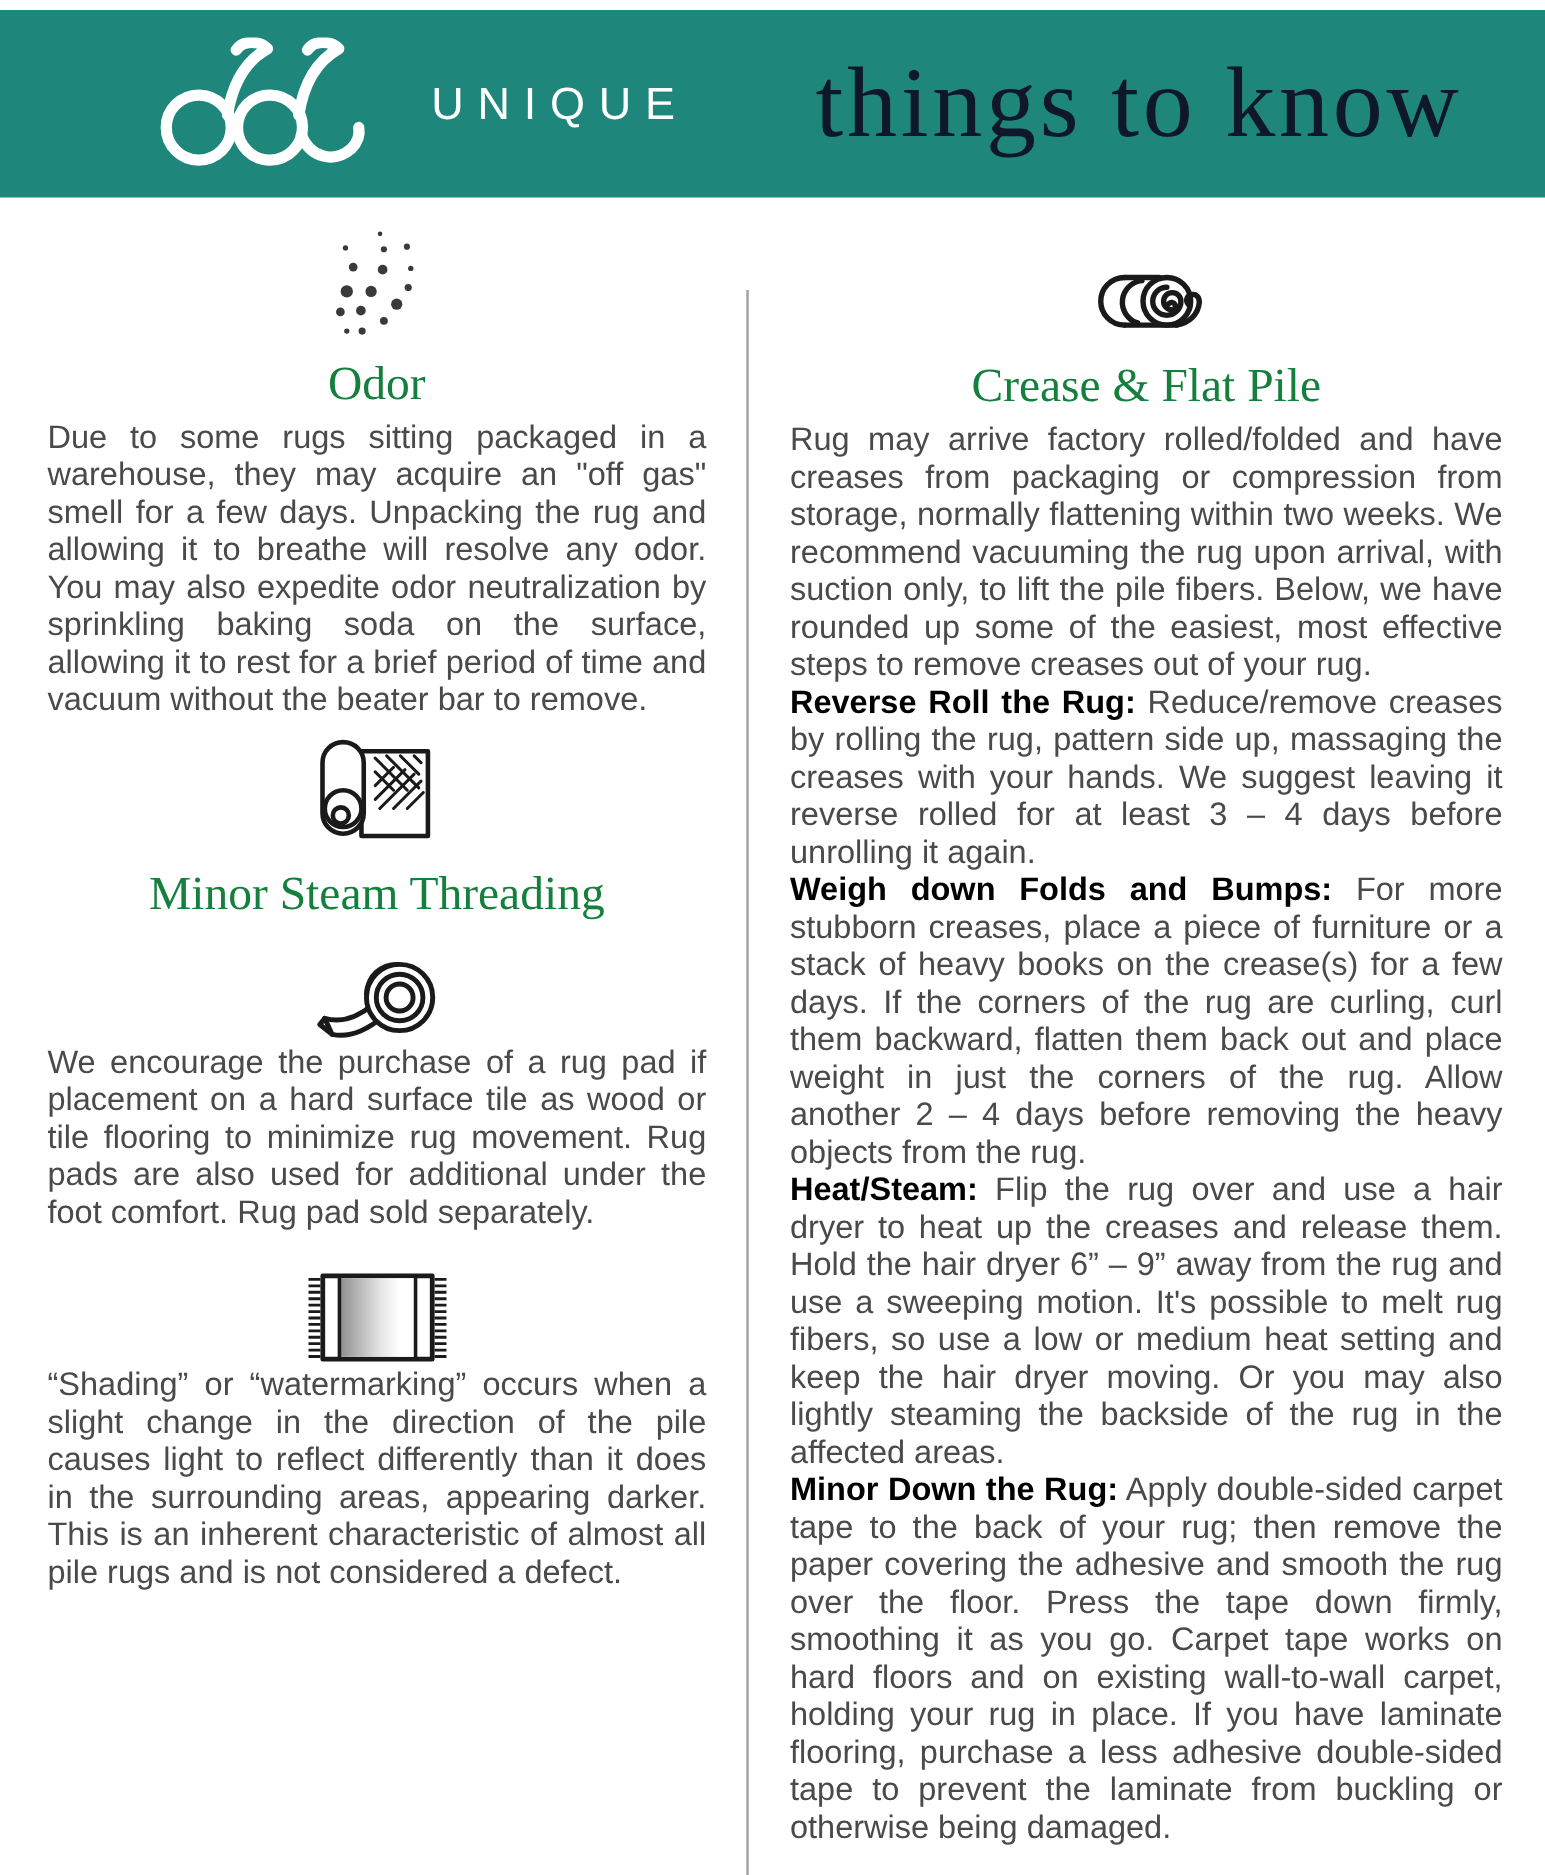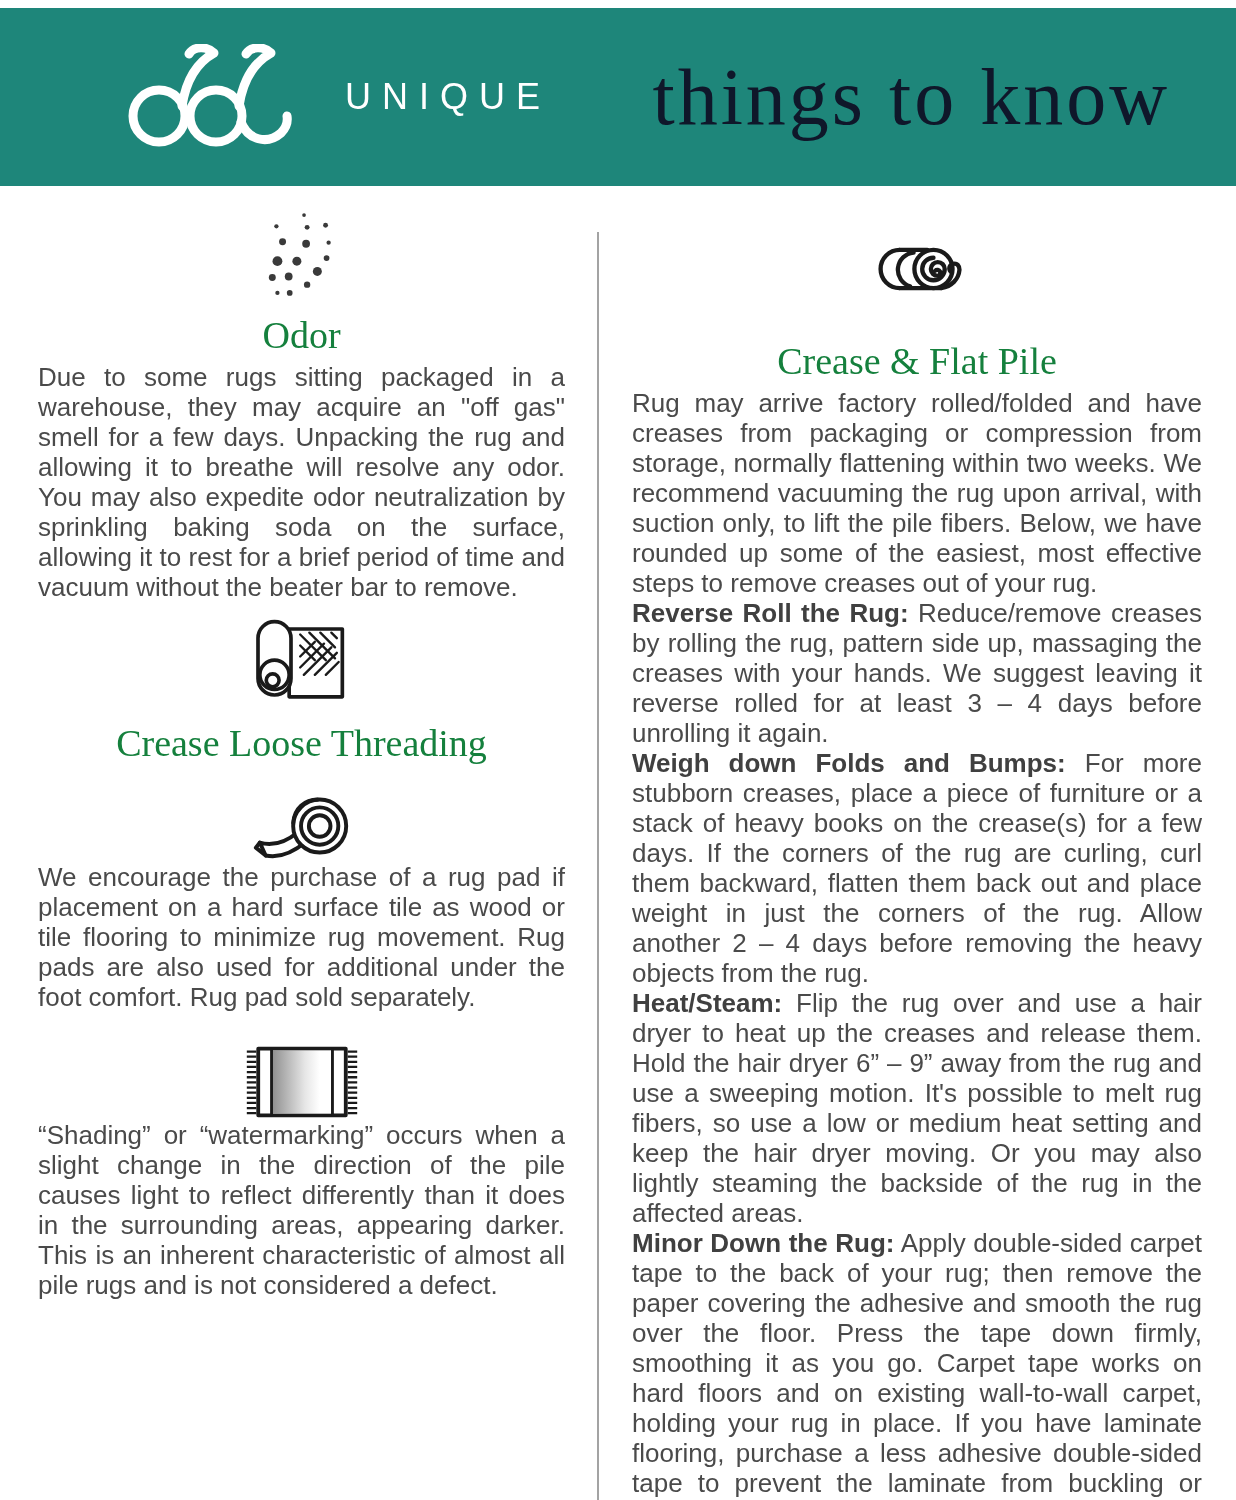--- a/index.html
+++ b/index.html
@@ -6,21 +6,21 @@
   .page{
     position:relative;
     width:1236px;height:1500px;
     overflow:hidden;
     background:#ffffff;
     font-family:"Liberation Sans", sans-serif;
   }
   
   .banner{
     margin-top:8px;
-    height:178px;
+    height:150px;
     background:#1e867a;
     display:flex;
     align-items:center;
   }
   .logo-wrap{margin-left:126px;display:flex;align-items:center;}
   .brand-text{
     margin-left:30px;
     color:#ffffff;
     text-align:center;
     font-size:36px;
@@ -65,28 +65,28 @@
     color:#15803d;
   }
   p.body{
     margin:0;
     font-size:26px;
     line-height:30px;
     color:#4a4a4a;
     text-align:justify;
   }
   .tip{margin-top:28px;}
-  .tip-label{font-weight:bold;color:#404040;}
+  .tip-label{font-weight:bold;color:#000000;}
   
   .icon-odor{margin-top:24px;height:88px;}
   .icon-threading{margin-top:14px;height:90px;}
   .icon-tape{margin-top:24px;height:74px;}
   .icon-shading{margin-top:28px;height:80px;}
   .icon-crease{margin-top:58px;height:48px;}
-  .col-right .sec-heading{margin-top:48px;}
+  .col-right .sec-heading{margin-top:24px;}
   svg{display:block;}
 </style>
 </head>
 <body>
 
 <div class="page">
 
   <div class="banner">
     <div class="logo-wrap">
       <span>
@@ -139,21 +139,21 @@
           <rect x="40" y="12" width="58" height="74" fill="#ffffff"></rect>
           <g stroke-width="2.6">
             <path d="M52,42 l16,-16 M52,54 l26,-26 M56,62 l30,-30 M68,62 l24,-24 M80,62 l14,-14"></path>
             <path d="M52,30 l16,16 M52,18 l28,28 M62,16 l28,28 M74,16 l16,16 M86,16 l6,6"></path>
           </g>
           <rect x="6" y="4" width="36" height="80" rx="18" fill="#ffffff"></rect>
           <circle cx="24" cy="62" r="16" fill="#ffffff"></circle>
           <circle cx="22" cy="68" r="7" fill="#ffffff"></circle>
         </svg>
       </div>
-      <h2 class="sec-heading">Crease Loose Threading</h2>
+      <h2 class="sec-heading">Minor Steam Threading</h2>
 
       <div class="icon-wrap icon-tape">
         <svg width="110" height="72" viewBox="0 0 112 72" fill="none" stroke="#1a1a1a" stroke-width="4" stroke-linecap="round" stroke-linejoin="round">
           <path d="M52,42 C40,52 27,57 13,53 L19,66 C33,69 48,62 60,52 Z" fill="#ffffff"></path>
           <path d="M13,53 L9,58 L19,66" fill="none"></path>
           <circle cx="74" cy="36" r="27" fill="#ffffff"></circle>
           <path d="M47,33 C48,18 59,9 72,9"></path>
           <circle cx="74" cy="36" r="19"></circle>
           <circle cx="74" cy="36" r="11"></circle>
         </svg>

